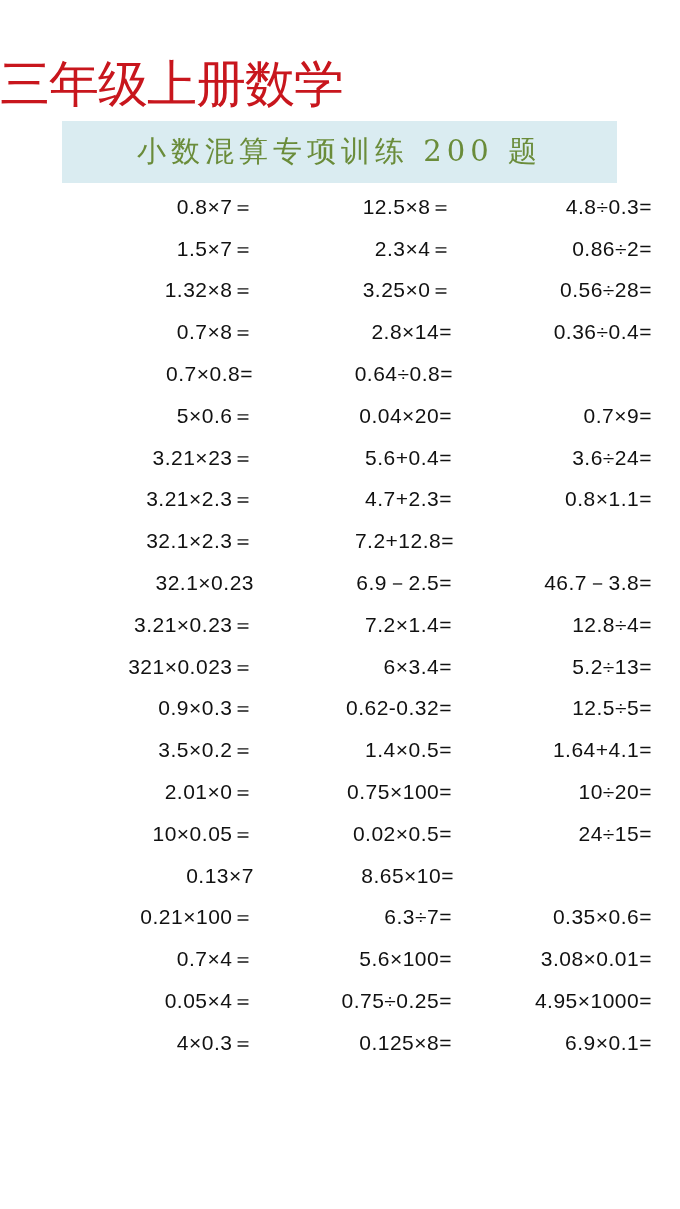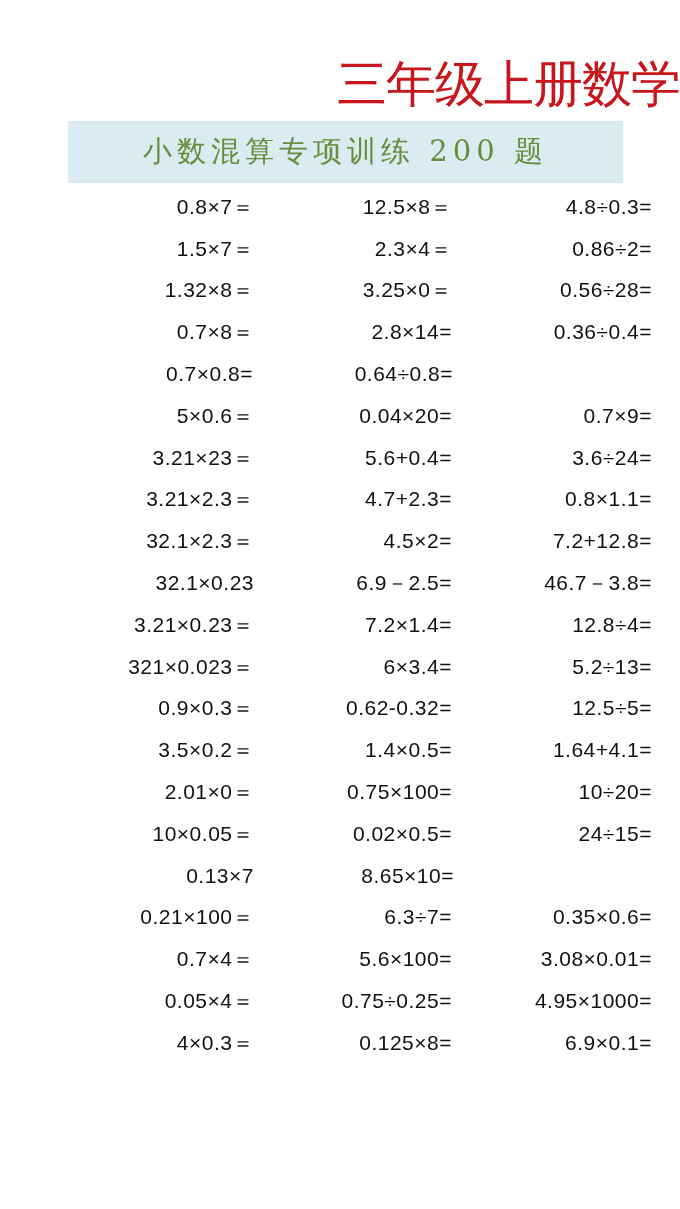--- a/index.html
+++ b/index.html
@@ -12,30 +12,30 @@
       height: 1209px;
       position: relative;
       overflow: hidden;
       font-family: "DejaVu Sans", "Liberation Sans", sans-serif;
     }
     .title {
       position: absolute;
       left: 0;
       top: 52px;
       width: 680px;
-      text-align: right;
+      text-align: left;
       font-size: 50px;
       line-height: 64px;
       color: #c8161d;
       letter-spacing: -1px;
       font-family: "DejaVu Sans", sans-serif;
     }
     .banner {
       position: absolute;
-      left: 68px;
+      left: 62px;
       top: 121px;
       width: 555px;
       height: 62px;
       background: #daecf1;
       display: flex;
       align-items: center;
       justify-content: center;
       text-align: center;
     }
     .banner-text {
@@ -111,21 +111,20 @@
       <div class="cell c1">5.6+0.4=</div>
       <div class="cell c2">3.6÷24=</div>
     </div>
     <div class="row">
       <div class="cell c0">3.21×2.3＝</div>
       <div class="cell c1">4.7+2.3=</div>
       <div class="cell c2">0.8×1.1=</div>
     </div>
     <div class="row">
       <div class="cell c0">32.1×2.3＝</div>
-      <div class="cell c1">4.5×2=</div>
       <div class="cell c2">7.2+12.8=</div>
     </div>
     <div class="row">
       <div class="cell c0">32.1×0.23</div>
       <div class="cell c1">6.9－2.5=</div>
       <div class="cell c2">46.7－3.8=</div>
     </div>
     <div class="row">
       <div class="cell c0">3.21×0.23＝</div>
       <div class="cell c1">7.2×1.4=</div>

